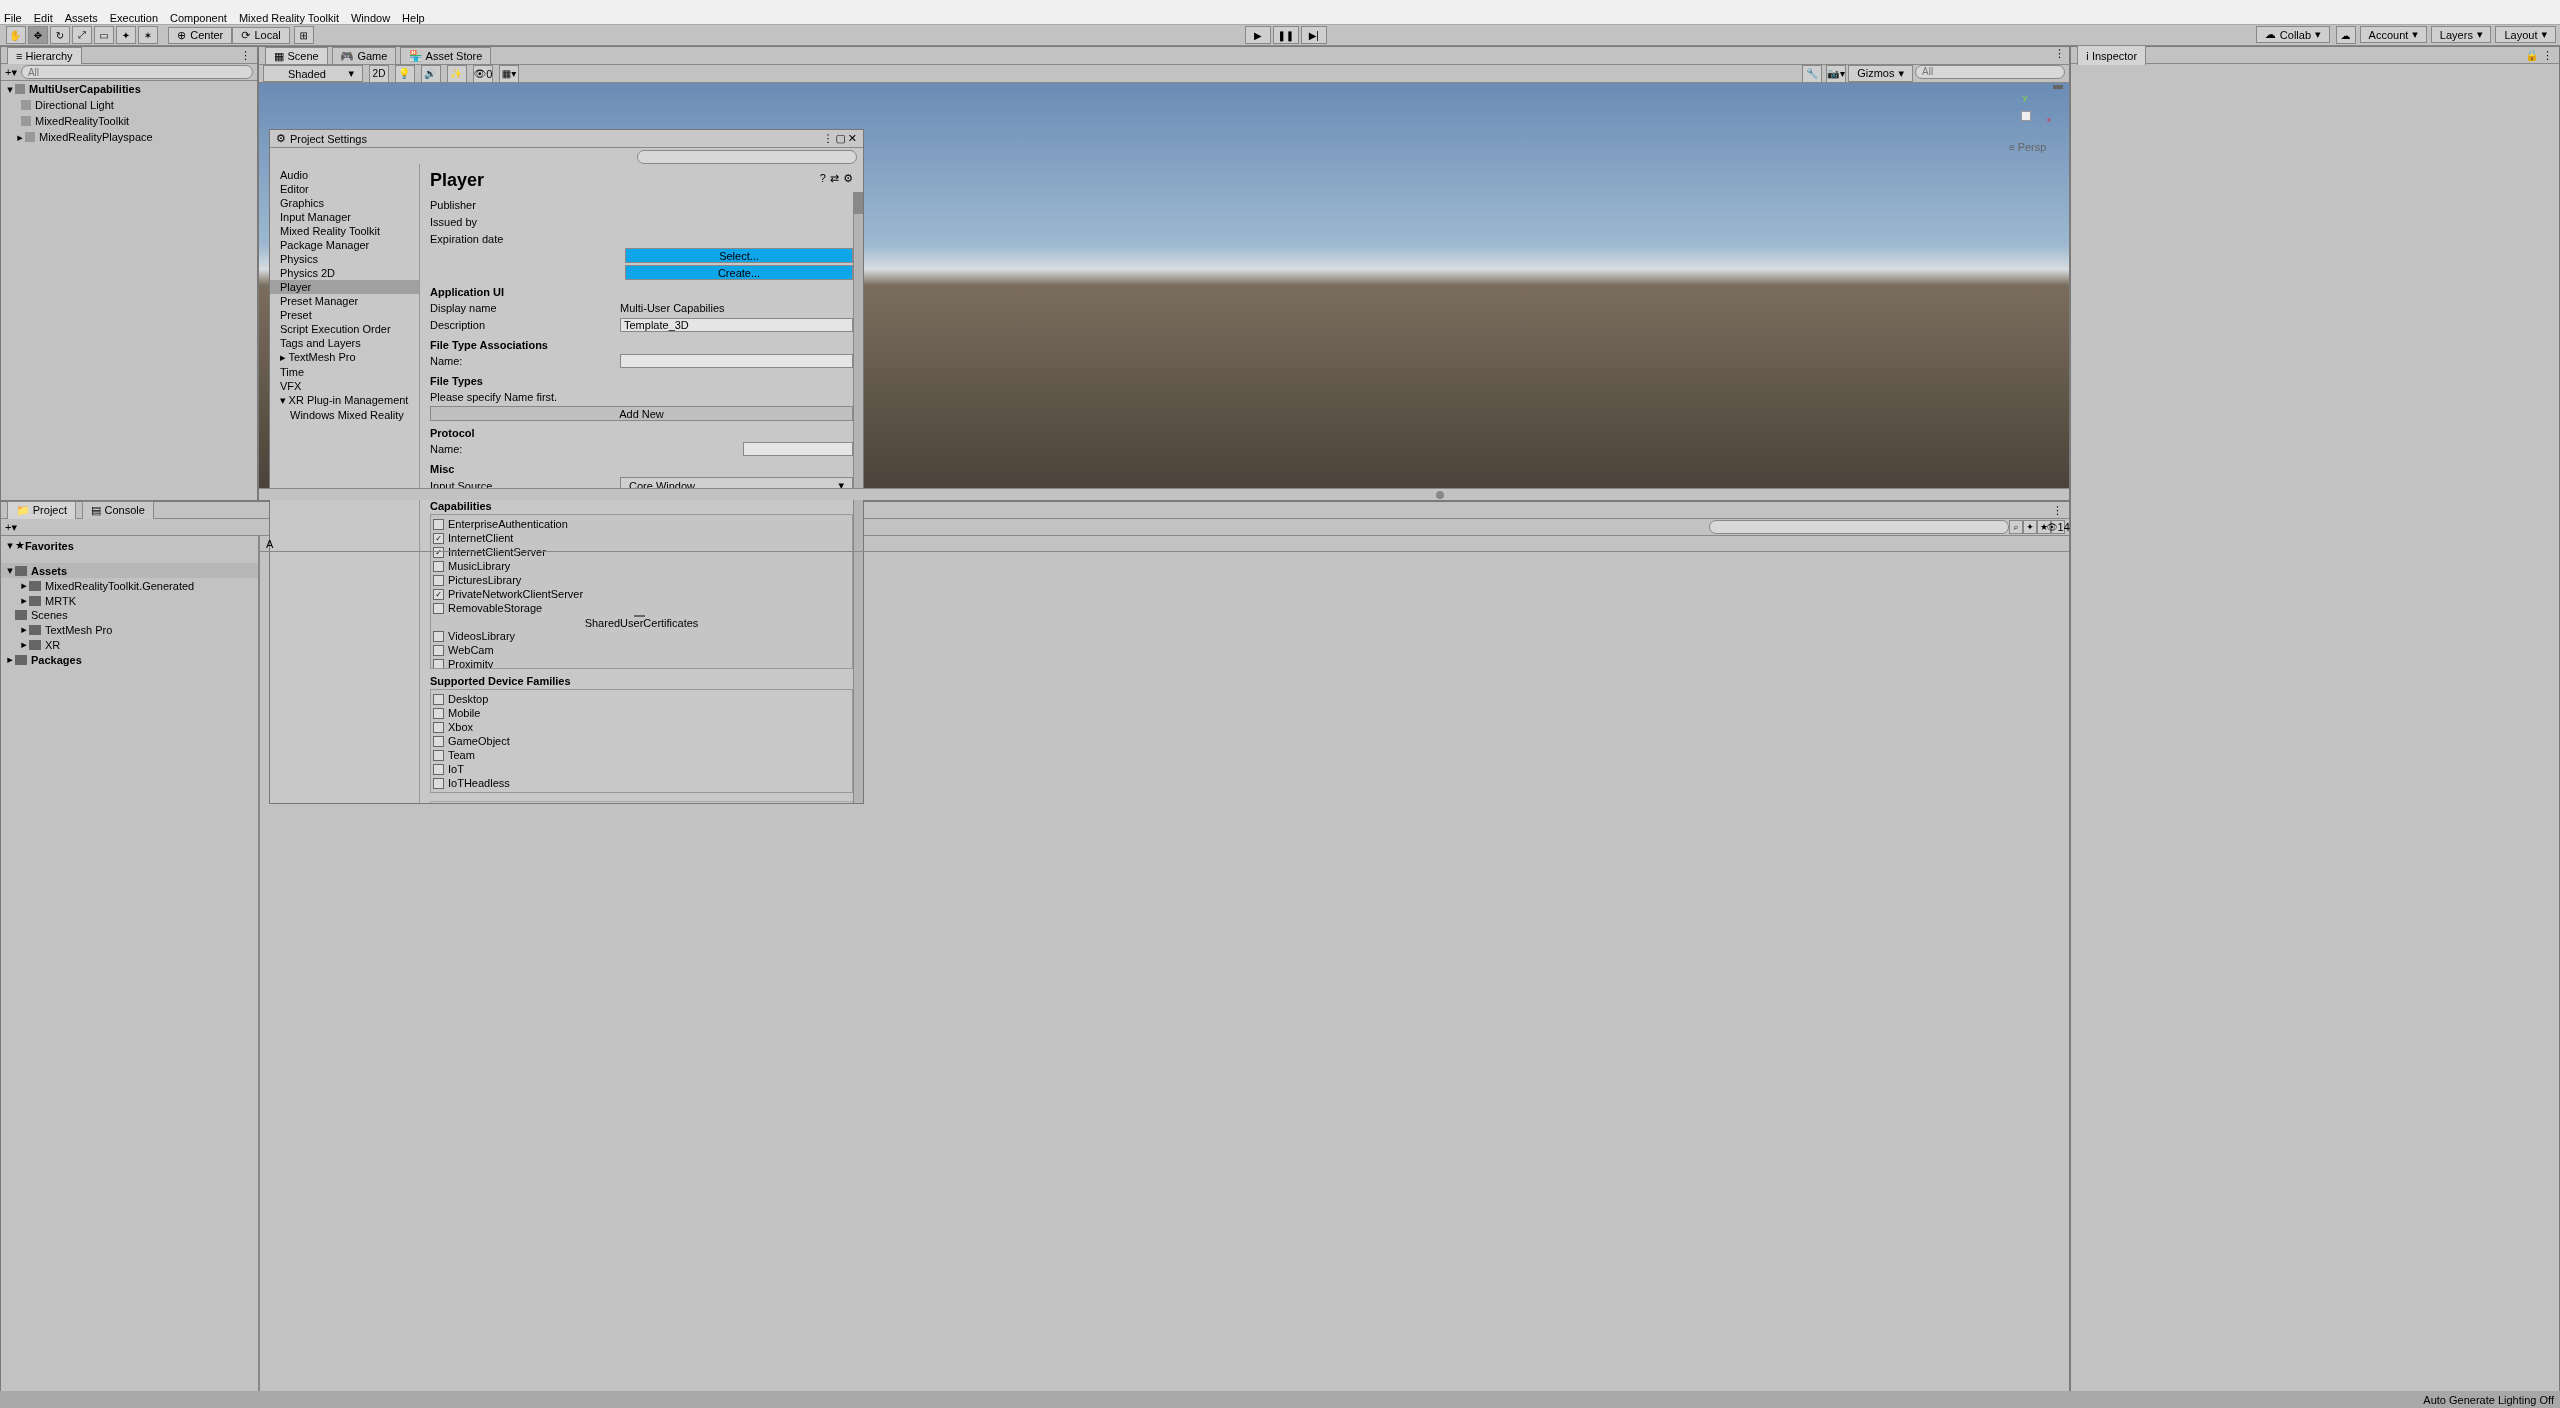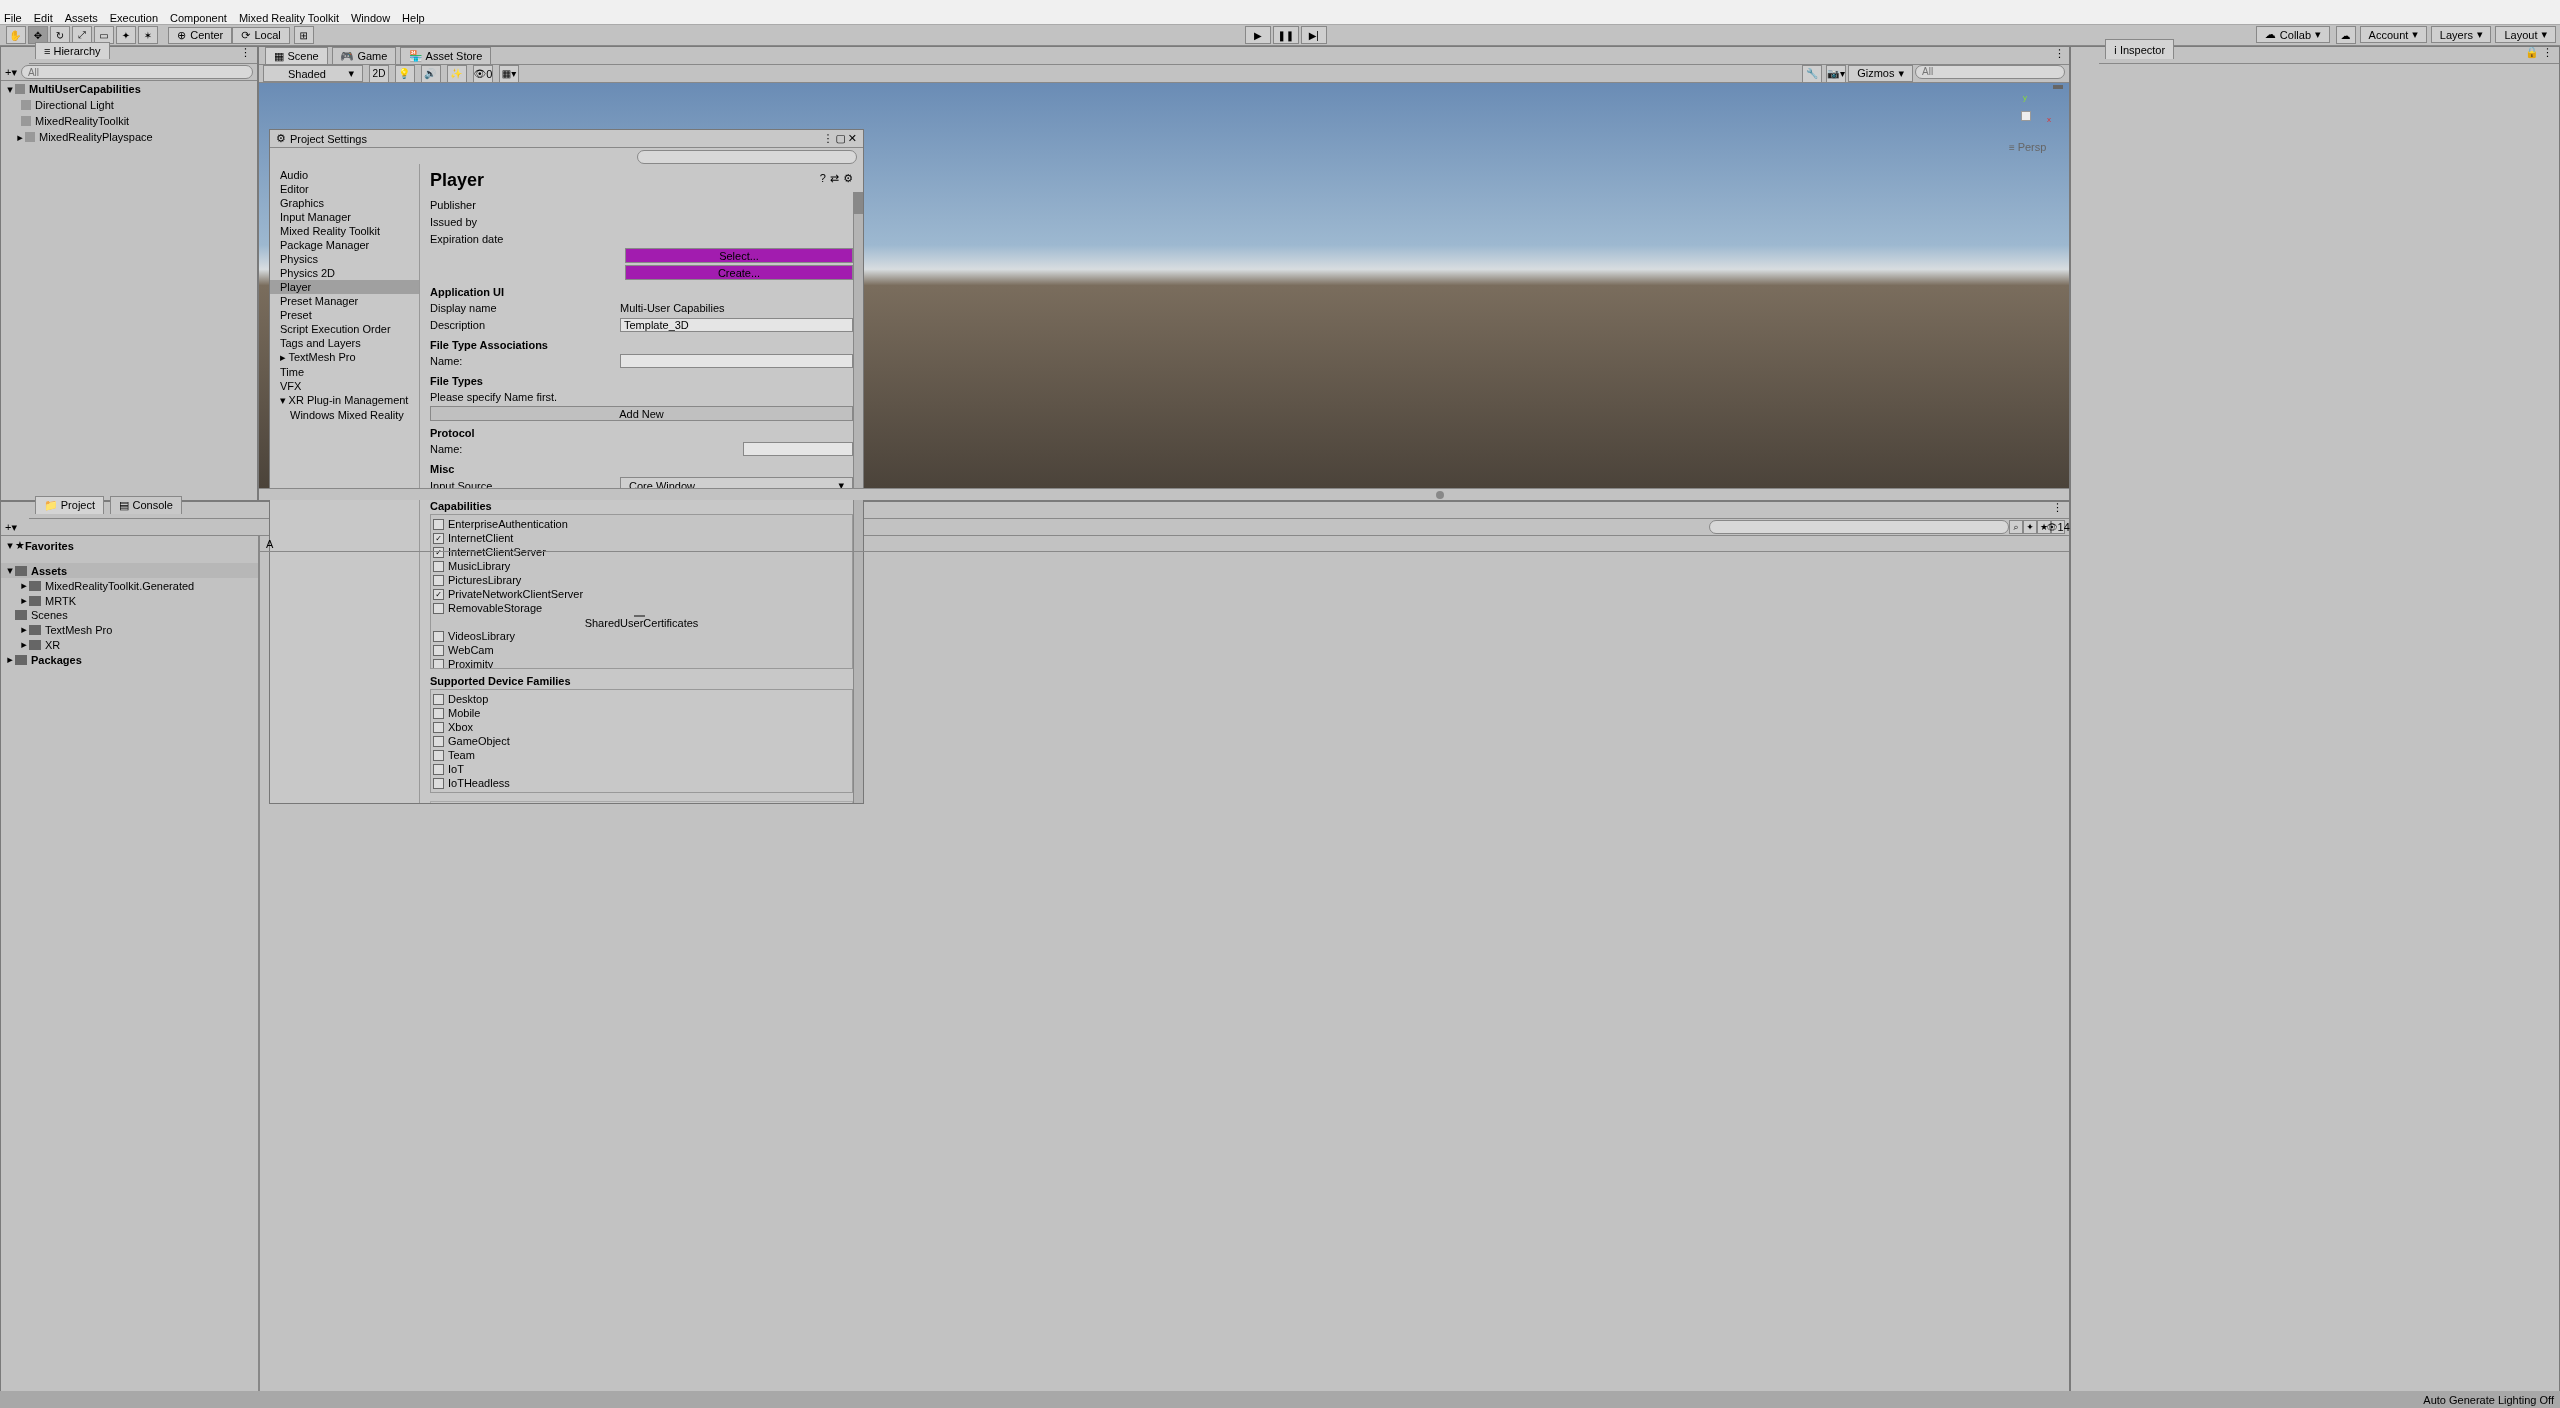--- a/index.html
+++ b/index.html
@@ -11,21 +11,21 @@
 .toolbar { background: #c2c2c2; height: 22px; border-top: 1px solid #aaa; border-bottom: 1px solid #888; display: flex; align-items: center; }
 .tool-btn { width: 20px; height: 18px; border: 1px solid #888; background: #cfcfcf; margin-left: 2px; display: flex; align-items: center; justify-content: center; font-size: 10px; }
 .tool-group { display: flex; gap: 0; }
 .pill { padding: 2px 8px; height: 17px; border: 1px solid #888; background: #cfcfcf; display: flex; align-items: center; gap: 4px; }
 .toolbar-mid { margin-left: auto; display: flex; }
 .toolbar-right { margin-left: auto; display: flex; gap: 4px; margin-right: 4px; }
 
 
 .workspace { display: grid; grid-template-columns: 258px 1fr 490px; grid-template-rows: 455px 1fr; height: calc(100vh - 58px); position: relative; }
 .panel { border: 1px solid #7a7a7a; background: #c2c2c2; display: flex; flex-direction: column; }
-.panel-tab { height: 17px; background: #c2c2c2; border-bottom: 1px solid #888; display: flex; align-items: flex-end; padding: 4px 6px; gap: 6px; margin-left: 28px; }
+.panel-tab { height: 17px; background: #c2c2c2; border-bottom: 1px solid #888; display: flex; align-items: center; padding: 4px 6px; gap: 6px; }
 .tabitem { padding: 2px 8px; background: #c8c8c8; border-top: 1px solid #888; border-left:1px solid #888; border-right:1px solid #888; }
 .tabitem.active { background: #d4d4d4; }
 
 
 .hier-row { height: 16px; display: flex; align-items: center; padding-left: 4px; }
 .hier-bar { display: flex; align-items: center; height: 17px; padding: 0 4px; border-bottom: 1px solid #888; }
 .cube { width: 10px; height: 10px; margin-right: 4px; display:inline-block; }
 
 
 .scene-tabs { height: 18px; display: flex; padding-left: 6px; gap: 4px; border-bottom:1px solid #888; }
@@ -39,21 +39,21 @@
 .settings-search { height: 16px; padding: 2px 6px; display:flex; justify-content:flex-end; }
 .settings-body { flex: 1; display: flex; overflow: hidden; }
 .settings-side { width: 150px; padding: 4px 0; border-right: 1px solid #999; }
 .settings-side div { padding: 1px 10px; cursor: default; }
 .settings-side .sel { background: #a0a0a0; }
 .settings-side .sub { padding-left: 20px; }
 .settings-main { flex: 1; padding: 6px 10px; position: relative; overflow: hidden; }
 .settings-main h1 { font-size: 18px; font-weight: bold; margin-bottom: 6px; }
 .settings-main .row { display: flex; align-items: center; min-height: 16px; margin-bottom: 1px; }
 .settings-main .label { width: 190px; }
-.settings-main .btn { flex:1; height:15px; border:1px solid #888; background:#a21caf; display:flex; align-items:center; justify-content:center; margin-left: 195px; }
+.settings-main .btn { flex:1; height:15px; border:1px solid #888; background:#0ea5e9; display:flex; align-items:center; justify-content:center; margin-left: 195px; }
 .settings-main input.txt { flex:1; height:14px; border:1px solid #888; background:#e5e5e5; padding:0 3px; font-size:11px; }
 .settings-main .sect { font-weight: bold; margin-top: 6px; margin-bottom: 2px; }
 .settings-main .scroll { height: 155px; overflow-y: auto; border: 1px solid #999; background:#c5c5c5; padding:2px; margin-bottom:4px; }
 .cb { width:11px; height:11px; border:1px solid #666; background:#ddd; display:inline-flex; align-items:center; justify-content:center; margin-right:4px; font-size:8px; }
 .chk::after { content:"✓"; }
 .head-icons { position:absolute; right:10px; top:8px; display:flex; gap:4px; }
 
 
 .project-side { width: 258px; border-right: 1px solid #888; padding: 2px 0; }
 .proj-row { padding: 1px 4px; display:flex; align-items:center; }

